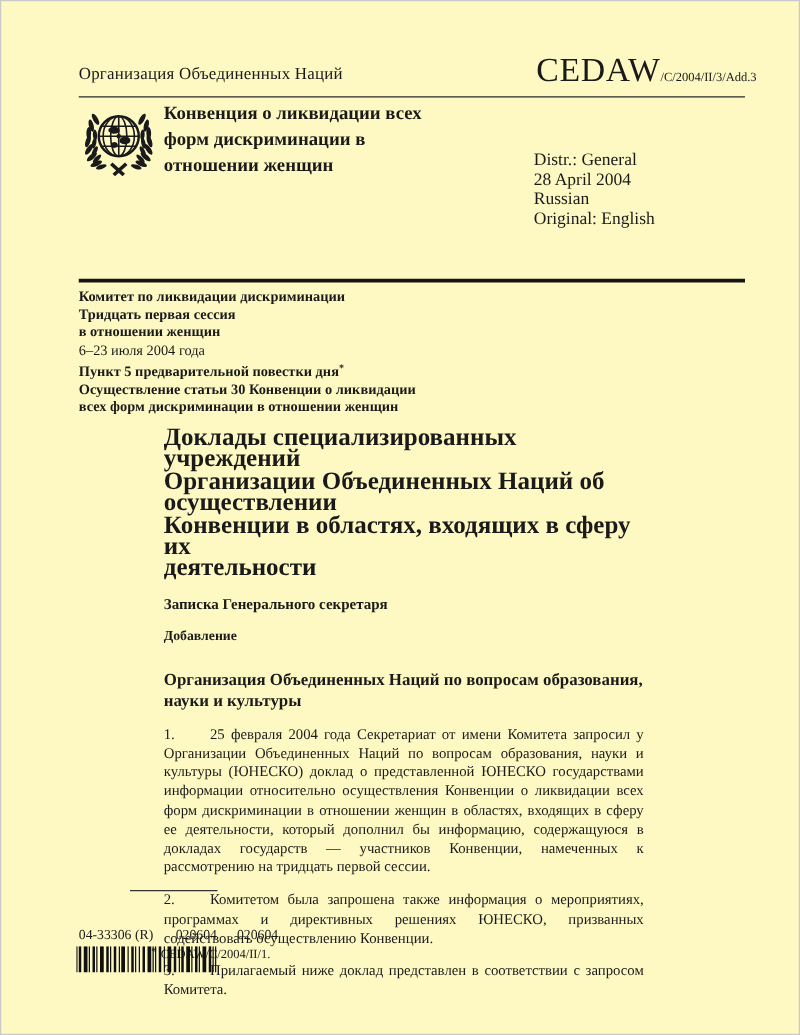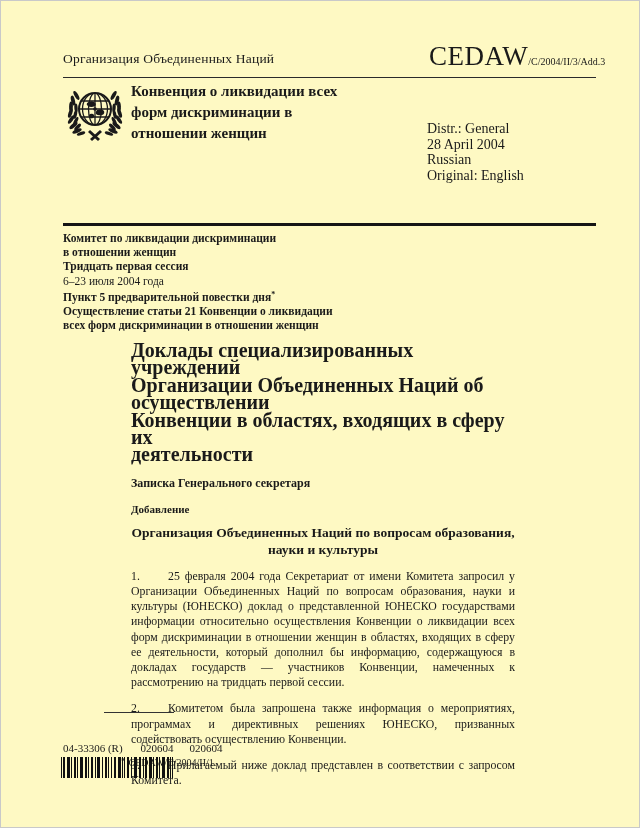--- a/index.html
+++ b/index.html
@@ -48,21 +48,21 @@
     position: absolute; left: 62px; top: 230px;
     font-size: 11.5px; line-height: 14.2px;
   }
   .committee .b { font-weight: bold; }
   .committee sup { font-size: 8px; vertical-align: 4px; }
   
   .doc-body { position: absolute; left: 130px; top: 341px; width: 384px; }
   .body-title { font-size: 20px; font-weight: bold; line-height: 17.4px; }
   .note-by { margin-top: 12px; font-size: 12px; font-weight: bold; }
   .addendum { margin-top: 12px; font-size: 11px; font-weight: bold; }
-  .section-title { margin-top: 9px; font-size: 13.5px; font-weight: bold; line-height: 17px; text-align: center; }
+  .section-title { margin-top: 20px; font-size: 13.5px; font-weight: bold; line-height: 17px; }
   .para {
     margin-top: 11px; font-size: 11.8px; line-height: 15.2px;
     text-align: justify;
   }
   .pnum { display: inline-block; width: 37px; }
   
   .fn-rule {
     position: absolute; left: 103px; top: 711px; width: 70px; height: 1px;
     background: #333;
   }
@@ -157,25 +157,25 @@
     <div>Distr.: General</div>
     <div>28 April 2004</div>
     <div>Russian</div>
     <div>Original: English</div>
   </div>
 
   <div class="thick-rule"></div>
 
   <div class="committee">
     <div class="b">Комитет по ликвидации дискриминации</div>
+    <div class="b">Тридцать первая сессия</div>
     <div class="b">в отношении женщин</div>
-    <div class="b">Тридцать первая сессия</div>
     <div>6–23 июля 2004 года</div>
     <div class="b"><span>Пункт 5 предварительной повестки дня</span><sup>*</sup></div>
-    <div class="b">Осуществление статьи 21 Конвенции о ликвидации</div>
+    <div class="b">Осуществление статьи 30 Конвенции о ликвидации</div>
     <div class="b">всех форм дискриминации в отношении женщин</div>
   </div>
 
   <div class="doc-body">
     <div class="body-title">
       <div>Доклады специализированных учреждений</div>
       <div>Организации Объединенных Наций об осуществлении</div>
       <div>Конвенции в областях, входящих в сферу их</div>
       <div>деятельности</div>
     </div>

